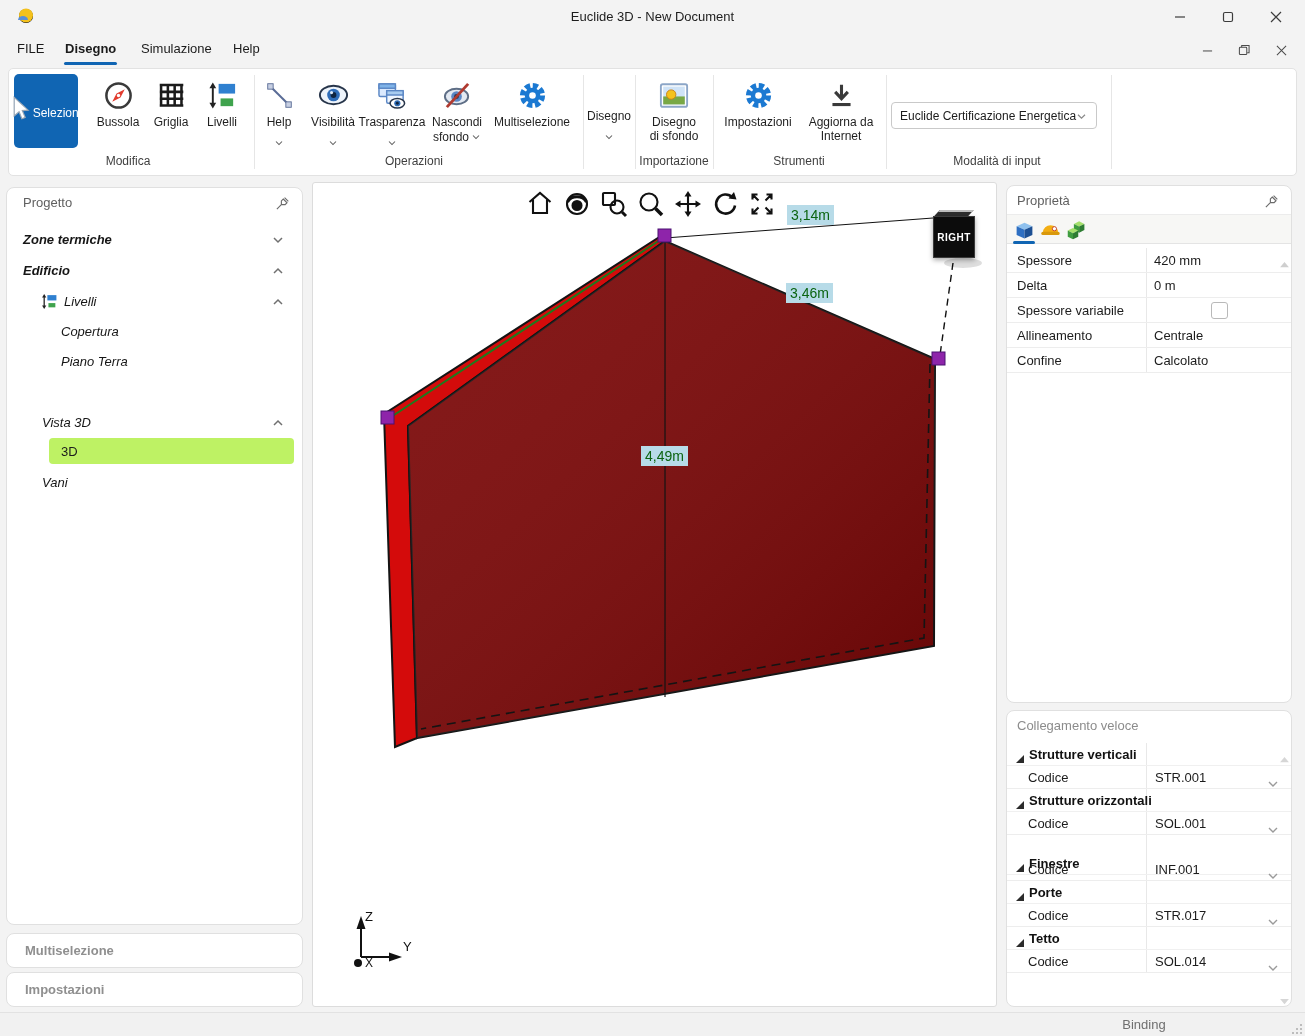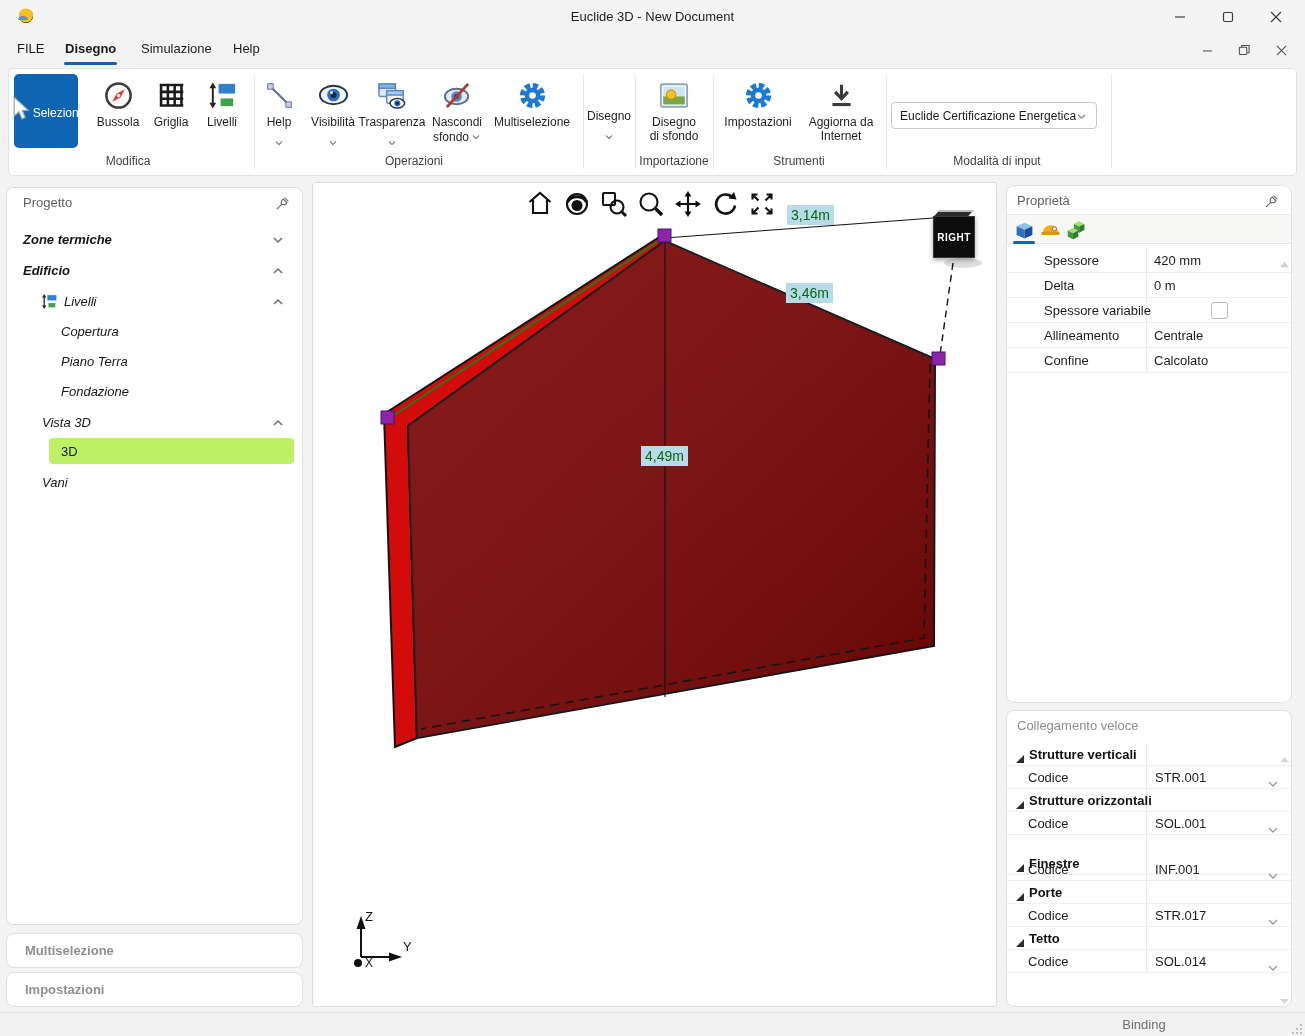--- a/index.html
+++ b/index.html
@@ -64,21 +64,21 @@
   .dim-label { position:absolute; background:var(--dim-bg,#b7dbe8); color:var(--dim-text,#0b6410); font-size:14px; padding:1px 4px; line-height:18px; }
   .nav-cube { position:absolute; left:620px; top:33px; width:42px; height:42px; background:#0c0c0c; border:1px solid #3a3a3a; box-shadow:0 2px 5px rgba(0,0,0,.35); display:flex; align-items:center; justify-content:center; }
   .nav-cube-top { position:absolute; left:624px; top:27px; width:34px; height:6px; background:#2e2e2e; transform:skewX(-42deg); border-top:2px solid #bdbdbd; }
   .nav-cube span { color:#fff; font-size:10px; font-weight:bold; letter-spacing:.5px; }
 
   
   .ptab-row { position:absolute; left:0; top:28px; width:100%; height:30px; background:#f7f7f5; border-top:1px solid #ececec; border-bottom:1px solid #e4e4e4; }
   .ptab { position:absolute; top:3px; width:24px; height:24px; display:flex; align-items:center; justify-content:center; }
   .ptab-underline { position:absolute; left:6px; top:26px; width:22px; height:3px; background:var(--accent,#1065b3); border-radius:2px; }
   .prow { position:absolute; left:0; width:100%; height:25px; border-bottom:1px solid #ededed; }
-  .prow .lbl { position:absolute; left:37px; top:5px; font-size:13px; color:#1c1c1c; }
+  .prow .lbl { position:absolute; left:10px; top:5px; font-size:13px; color:#1c1c1c; }
   .prow .val { position:absolute; left:147px; top:5px; font-size:13px; color:#1c1c1c; }
   .col-div { position:absolute; width:1px; background:#e8e8e8; }
   .checkbox { position:absolute; left:204px; top:4px; width:17px; height:17px; border:1px solid #b9b9b9; border-radius:3px; background:#fff; }
   .qrow-group { position:absolute; left:0; width:100%; height:23px; border-bottom:1px solid #f0f0f0; }
   .qrow-group .tri { position:absolute; left:8px; top:7px; }
   .qrow-group .name { position:absolute; left:22px; top:4px; font-size:13px; font-weight:bold; color:#111; }
   .qrow { position:absolute; left:0; width:100%; height:23px; border-bottom:1px solid #ededed; }
   .qrow .lbl { position:absolute; left:21px; top:4px; font-size:13px; }
   .qrow .val { position:absolute; left:148px; top:4px; font-size:13px; }
   .qrow .dd { position:absolute; right:12px; top:8px; }
@@ -366,23 +366,20 @@
       <span class="tree-chev"><svg width="12" height="8" viewBox="0 0 12 8">
             <polyline points="2,6 6,2 10,6"></polyline>
           </svg></span>
     </div>
     <div class="tree-row" style="top:131px">
         <span style="margin-left:54px">Copertura</span>
       </div>
     <div class="tree-row" style="top:161px">
         <span style="margin-left:54px">Piano Terra</span>
       </div>
-    <div class="tree-row" style="top:191px">
-        <span style="margin-left:54px">Fondazione</span>
-      </div>
     <div class="tree-row" style="top:222px">
       <span style="margin-left:35px">Vista 3D</span>
       <span class="tree-chev"><svg width="12" height="8" viewBox="0 0 12 8">
             <polyline points="2,6 6,2 10,6"></polyline>
           </svg></span>
     </div>
     <div class="sel-row" style="top:250px">
       <span style="margin-left:12px">3D</span>
     </div>
     <div class="tree-row" style="top:282px">

